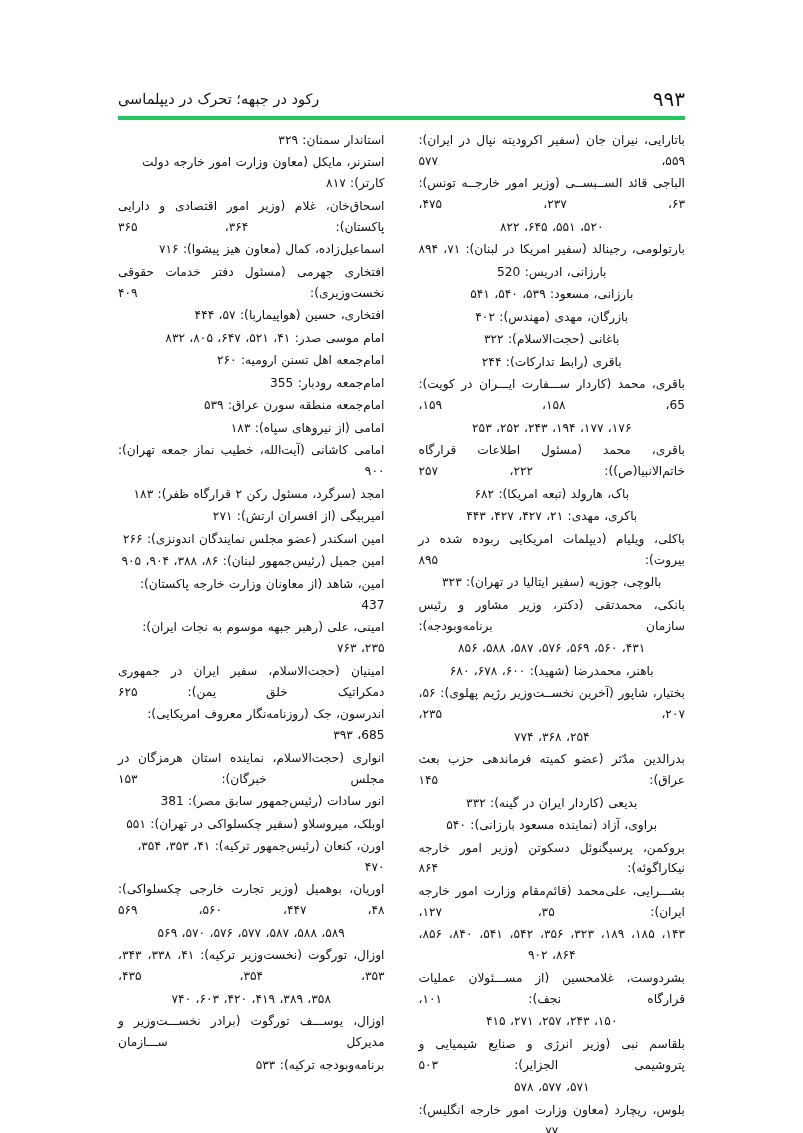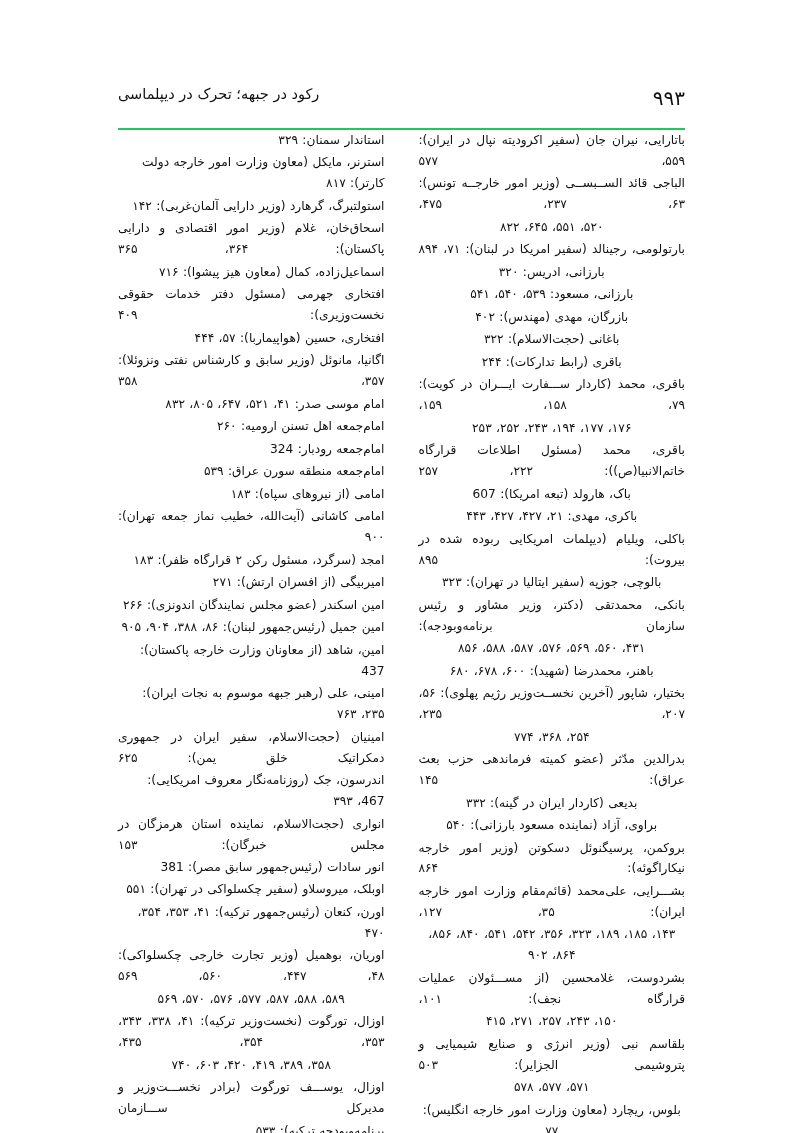--- a/index.html
+++ b/index.html
@@ -19,23 +19,23 @@
   }
   .header {
     position: absolute;
     top: 86px;
     left: 118px;
     right: 118px;
     height: 26px;
     display: flex;
     flex-direction: row-reverse;
     justify-content: space-between;
-    align-items: flex-start;
-    border-bottom: 2px solid #22c55e;
-    padding-bottom: 16px;
+    align-items: center;
+    border-bottom: 4px solid #22c55e;
+    padding-bottom: 4px;
   }
   .header-title {
     font-size: 14.5px;
     letter-spacing: 0;
     direction: rtl;
   }
   .header-page {
     font-size: 20px;
     direction: rtl;
   }
@@ -57,21 +57,20 @@
   .entry {
     font-size: 12.2px;
     line-height: 1.72;
     margin: 0 0 1.5px 0;
     text-align: justify;
     text-align-last: right;
     direction: rtl;
     word-spacing: 0.5px;
   }
   .entry.center {
-    text-align: center;
     text-align-last: center;
   }
   .entry.right {
     text-align: right;
     text-align-last: right;
   }
   .entry.justify-wide {
     text-align: justify;
     text-align-last: justify;
   }
@@ -83,65 +82,63 @@
 
   <div class="header">
     <div class="header-title">رکود در جبهه؛ تحرک در دیپلماسی</div>
     <div class="header-page">۹۹۳</div>
   </div>
 
   <div class="columns">
     <div class="col" id="col-right">
         <p class="entry right">استاندار سمنان: ۳۲۹</p>
         <p class="entry right">استرنر، مایکل (معاون وزارت امور خارجه دولت کارتر): ۸۱۷</p>
-        <p class="entry right">استولتبرگ، گرهارد (وزیر دارایی آلمان‌غربی): ۱۴۲</p>
         <p class="entry justify-wide">اسحاق‌خان، غلام (وزیر امور اقتصادی و دارایی پاکستان): ۳۶۴، ۳۶۵</p>
         <p class="entry right">اسماعیل‌زاده، کمال (معاون هیز پیشوا): ۷۱۶</p>
         <p class="entry justify-wide">افتخاری جهرمی (مسئول دفتر خدمات حقوقی نخست‌وزیری): ۴۰۹</p>
         <p class="entry right">افتخاری، حسین (هواپیماربا): ۵۷، ۴۴۴</p>
-        <p class="entry justify-wide">اگانیا، مانوئل (وزیر سابق و کارشناس نفتی ونزوئلا): ۳۵۷، ۳۵۸</p>
         <p class="entry right">امام موسی صدر: ۴۱، ۵۲۱، ۶۴۷، ۸۰۵، ۸۳۲</p>
         <p class="entry right">امام‌جمعه اهل تسنن ارومیه: ۲۶۰</p>
-        <p class="entry right">امام‌جمعه رودبار: 324</p>
+        <p class="entry right">امام‌جمعه رودبار: 355</p>
         <p class="entry right">امام‌جمعه منطقه سورن عراق: ۵۳۹</p>
         <p class="entry right">امامی (از نیروهای سپاه): ۱۸۳</p>
         <p class="entry justify-wide">امامی کاشانی (آیت‌الله، خطیب نماز جمعه تهران): ۹۰۰</p>
         <p class="entry right">امجد (سرگرد، مسئول رکن ۲ قرارگاه ظفر): ۱۸۳</p>
         <p class="entry right">امیربیگی (از افسران ارتش): ۲۷۱</p>
         <p class="entry right">امین اسکندر (عضو مجلس نمایندگان اندونزی): ۲۶۶</p>
         <p class="entry right">امین جمیل (رئیس‌جمهور لبنان): ۸۶، ۳۸۸، ۹۰۴، ۹۰۵</p>
         <p class="entry right">امین، شاهد (از معاونان وزارت خارجه پاکستان): 437</p>
         <p class="entry right">امینی، علی (رهبر جبهه موسوم به نجات ایران): ۲۳۵، ۷۶۳</p>
         <p class="entry justify-wide">امینیان (حجت‌الاسلام، سفیر ایران در جمهوری دمکراتیک خلق یمن): ۶۲۵</p>
-        <p class="entry right">اندرسون، جک (روزنامه‌نگار معروف امریکایی): 467، ۳۹۳</p>
+        <p class="entry right">اندرسون، جک (روزنامه‌نگار معروف امریکایی): 685، ۳۹۳</p>
         <p class="entry justify-wide">انواری (حجت‌الاسلام، نماینده استان هرمزگان در مجلس خبرگان): ۱۵۳</p>
         <p class="entry right">انور سادات (رئیس‌جمهور سابق مصر): 381</p>
         <p class="entry right">اوبلک، میروسلاو (سفیر چکسلواکی در تهران): ۵۵۱</p>
         <p class="entry right">اورن، کنعان (رئیس‌جمهور ترکیه): ۴۱، ۳۵۳، ۳۵۴، ۴۷۰</p>
         <p class="entry justify-wide">اوریان، بوهمیل (وزیر تجارت خارجی چکسلواکی): ۴۸، ۴۴۷، ۵۶۰، ۵۶۹</p>
         <p class="entry center">۵۸۹، ۵۸۸، ۵۸۷، ۵۷۷، ۵۷۶، ۵۷۰، ۵۶۹</p>
         <p class="entry justify-wide">اوزال، تورگوت (نخست‌وزیر ترکیه): ۴۱، ۳۳۸، ۳۴۳، ۳۵۳، ۳۵۴، ۴۳۵،</p>
         <p class="entry center">۳۵۸، ۳۸۹، ۴۱۹، ۴۲۰، ۶۰۳، ۷۴۰</p>
         <p class="entry justify-wide">اوزال، یوســـف تورگوت (برادر نخســـت‌وزیر و مدیرکل ســـازمان</p>
         <p class="entry right">برنامه‌وبودجه ترکیه): ۵۳۳</p>
       </div>
     <div class="col" id="col-left">
         <p class="entry justify-wide">باتارایی، نیران جان (سفیر اکرودیته نپال در ایران): ۵۵۹، ۵۷۷</p>
         <p class="entry justify-wide">الباجی قائد الســبســی (وزیر امور خارجــه تونس): ۶۳، ۲۳۷، ۴۷۵،</p>
         <p class="entry center">۵۲۰، ۵۵۱، ۶۴۵، ۸۲۲</p>
         <p class="entry justify-wide">بارتولومی، رجینالد (سفیر امریکا در لبنان): ۷۱، ۸۹۴</p>
-        <p class="entry center">بارزانی، ادریس: ۳۲۰</p>
+        <p class="entry center">بارزانی، ادریس: 520</p>
         <p class="entry center">بارزانی، مسعود: ۵۳۹، ۵۴۰، ۵۴۱</p>
         <p class="entry center">بازرگان، مهدی (مهندس): ۴۰۲</p>
         <p class="entry center">باغانی (حجت‌الاسلام): ۳۲۲</p>
         <p class="entry center">باقری (رابط تدارکات): ۲۴۴</p>
-        <p class="entry justify-wide">باقری، محمد (کاردار ســـفارت ایـــران در کویت): ۷۹، ۱۵۸، ۱۵۹،</p>
+        <p class="entry justify-wide">باقری، محمد (کاردار ســـفارت ایـــران در کویت): 65، ۱۵۸، ۱۵۹،</p>
         <p class="entry center">۱۷۶، ۱۷۷، ۱۹۴، ۲۴۳، ۲۵۲، ۲۵۳</p>
         <p class="entry justify-wide">باقری، محمد (مسئول اطلاعات قرارگاه خاتم‌الانبیا(ص)): ۲۲۲، ۲۵۷</p>
-        <p class="entry center">باک، هارولد (تبعه امریکا): 607</p>
+        <p class="entry center">باک، هارولد (تبعه امریکا): ۶۸۲</p>
         <p class="entry center">باکری، مهدی: ۲۱، ۴۲۷، ۴۲۷، ۴۴۳</p>
         <p class="entry justify-wide">باکلی، ویلیام (دیپلمات امریکایی ربوده شده در بیروت): ۸۹۵</p>
         <p class="entry center">بالوچی، جوزپه (سفیر ایتالیا در تهران): ۳۲۳</p>
         <p class="entry justify-wide">بانکی، محمدتقی (دکتر، وزیر مشاور و رئیس سازمان برنامه‌وبودجه):</p>
         <p class="entry center">۴۳۱، ۵۶۰، ۵۶۹، ۵۷۶، ۵۸۷، ۵۸۸، ۸۵۶</p>
         <p class="entry center">باهنر، محمدرضا (شهید): ۶۰۰، ۶۷۸، ۶۸۰</p>
         <p class="entry justify-wide">بختیار، شاپور (آخرین نخســت‌وزیر رژیم پهلوی): ۵۶، ۲۰۷، ۲۳۵،</p>
         <p class="entry center">۲۵۴، ۳۶۸، ۷۷۴</p>
         <p class="entry justify-wide">بدرالدین مدّثر (عضو کمیته فرماندهی حزب بعث عراق): ۱۴۵</p>
         <p class="entry center">بدیعی (کاردار ایران در گینه): ۳۳۲</p>

